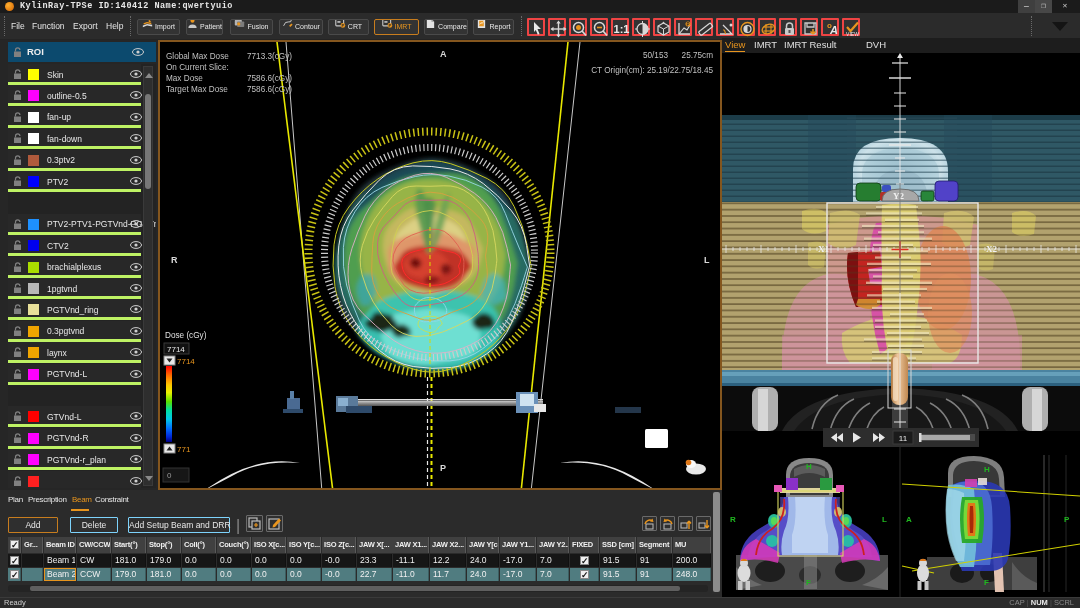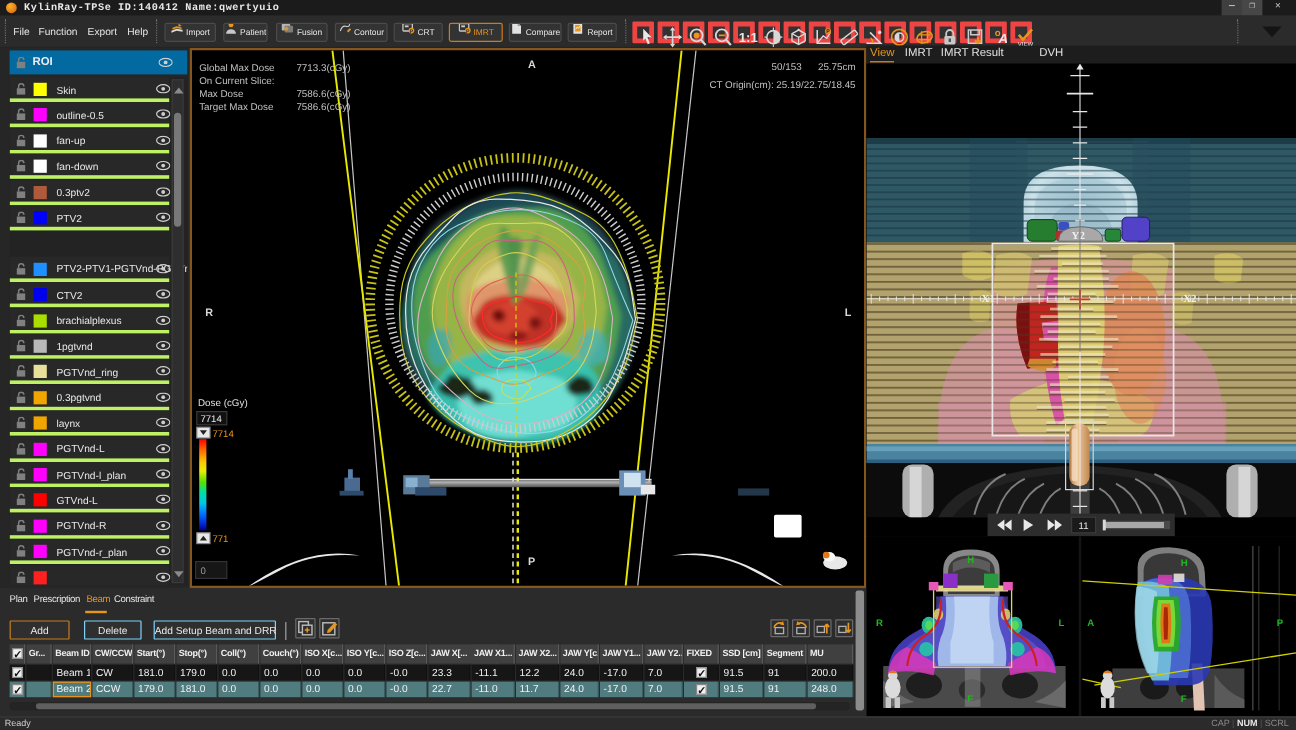--- a/index.html
+++ b/index.html
@@ -20,25 +20,25 @@
 #menubar { left:0; top:13px; width:1080px; height:27px; background:#2b2b2b;
   border-bottom:1px solid #242424; }
 .menuitem { position:absolute; top:0; height:26px; line-height:26px; color:#e5e5e5; font-size:8.5px; }
 .vsep { position:absolute; top:3px; height:20px; width:0; border-left:1px dotted #6a6a6a; }
 .tbtn { position:absolute; top:6px; height:16px; background:#333333; border:1px solid #4a4a4a;
   border-radius:2px; color:#e8e8e8; font-size:7px; line-height:14px; text-align:center;
   white-space:nowrap; overflow:hidden; }
 .tbtn.active { border:1px solid #c87d1e; color:#e8951e; }
 .tbtn svg { width:11px; height:11px; }
 .itile { position:absolute; top:5px; width:18px; height:18px; background:#323232;
-  border:4px solid #ef4444; border-radius:1px; text-align:center; }
+  border:2px solid #ef4444; border-radius:1px; text-align:center; }
 .itile svg { margin-top:0px; }
 
 #roipanel { left:0; top:40px; width:158px; height:450px; background:#262626; }
-#roihead { position:absolute; left:8px; top:2px; width:148px; height:20px; background:#0369a1; }
+#roihead { position:absolute; left:8px; top:2px; width:148px; height:20px; background:#0c4a6e; }
 #roilist { position:absolute; left:8px; top:24px; width:148px; height:424px; background:#232323; overflow:hidden; }
 .roirow { position:absolute; left:0; width:133px; height:21px; border-bottom:3px solid #bef264; background:#282828;}
 .csq { position:absolute; left:20px; top:5px; width:11px; height:11px; }
 .rname { position:absolute; left:39px; top:5.5px; font-size:8.5px; color:#e8e8e8; white-space:nowrap; }
 .lockic { position:absolute; left:5px; top:5px; }
 .eyeic { position:absolute; left:122px; top:6px; }
 #roiscroll { position:absolute; right:3px; top:2px; width:10px; height:420px; background:#2e2e2e; border:1px solid #3a3a3a;}
 #roithumb { position:absolute; left:1px; top:27px; width:6px; height:95px; background:#777; border-radius:3px;}
 #roiup { position:absolute; left:1px; top:6px; width:0; height:0; border-left:4px solid transparent; border-right:4px solid transparent; border-bottom:5px solid #8a8a8a;}
 #roidn { position:absolute; left:1px; bottom:4px; width:0; height:0; border-left:4px solid transparent; border-right:4px solid transparent; border-top:5px solid #8a8a8a;}
@@ -370,30 +370,20 @@
           <svg class="eyeic" width="12" height="8">
             <use href="#eye"></use>
           </svg>
         </div>
         <div class="roirow" style="top:299.59999999999997px">
           <svg class="lockic" width="9" height="10">
             <use href="#lock"></use>
           </svg>
           <div class="csq" style="background:#ff00ff"></div>
           <span class="rname">PGTVnd-L</span>
-          <svg class="eyeic" width="12" height="8">
-            <use href="#eye"></use>
-          </svg>
-        </div>
-        <div class="roirow" style="top:321px">
-          <svg class="lockic" width="9" height="10">
-            <use href="#lock"></use>
-          </svg>
-          <div class="csq" style="background:#ff00ff"></div>
-          <span class="rname">PGTVnd-l_plan</span>
           <svg class="eyeic" width="12" height="8">
             <use href="#eye"></use>
           </svg>
         </div>
         <div class="roirow" style="top:342.4px">
           <svg class="lockic" width="9" height="10">
             <use href="#lock"></use>
           </svg>
           <div class="csq" style="background:#ff0000"></div>
           <span class="rname">GTVnd-L</span>

